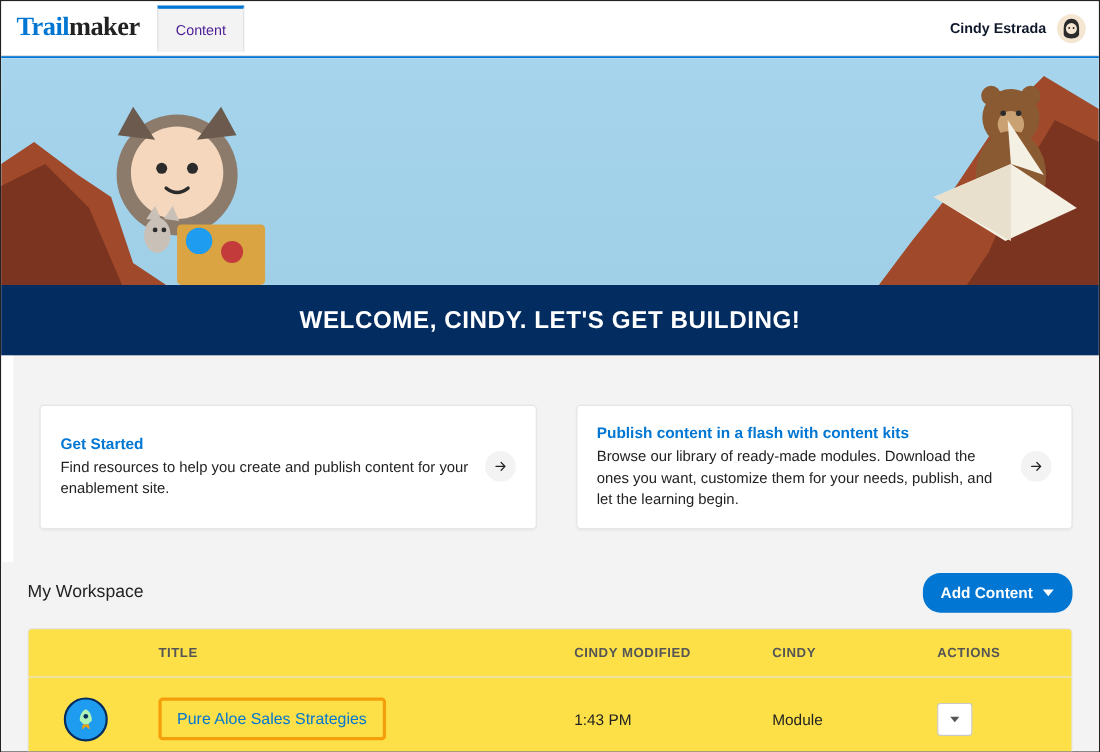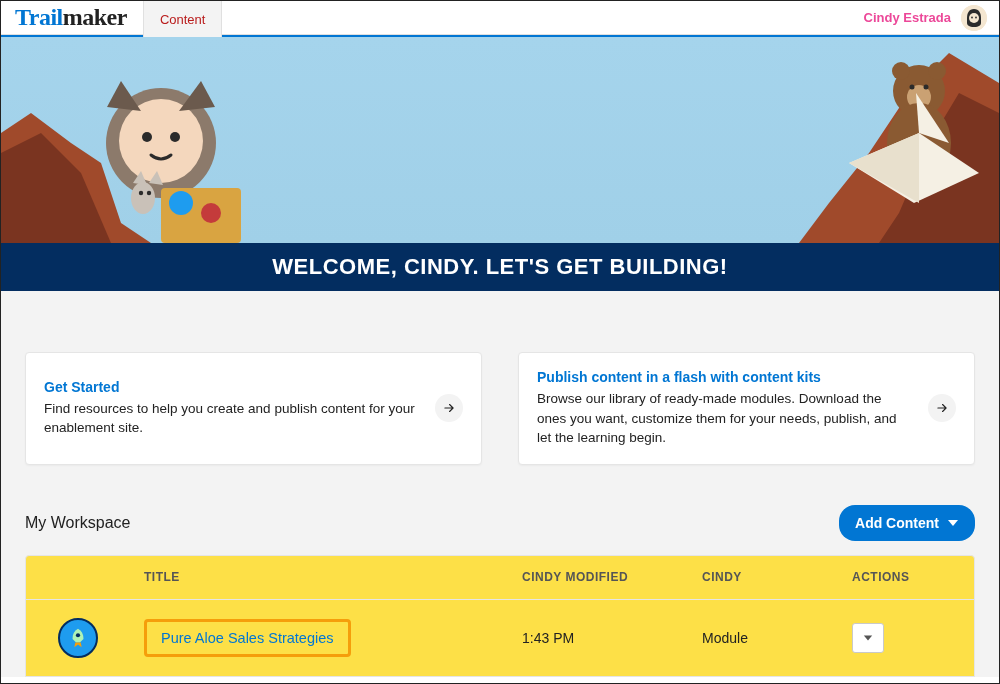--- a/index.html
+++ b/index.html
@@ -1,40 +1,40 @@
 <!DOCTYPE html>
 <html><head>
 <meta charset="utf-8">
 <style>
   * { box-sizing: border-box; margin: 0; padding: 0; }
   body { font-family: -apple-system, BlinkMacSystemFont, "Segoe UI", Helvetica, Arial, sans-serif; background: #fff; color: #111; width: 1000px; height: 684px; overflow: hidden; border: 1px solid #222; }
   
   
-  .topnav { height: 34px; display: flex; align-items: center; border-bottom: 1px solid #e0e0e0; padding: 0 12px 0 14px; position: relative; }
+  .topnav { height: 50px; display: flex; align-items: center; border-bottom: 1px solid #e0e0e0; padding: 0 12px 0 14px; position: relative; }
   .logo { font-family: "Brush Script MT", "Comic Sans MS", cursive; font-size: 24px; font-weight: 700; color: #0176d3; letter-spacing: -0.5px; }
   .logo .dark { color: #222; }
-  .tab { margin-left: 16px; height: 42px; display: flex; align-items: center; padding: 0 16px; font-size: 13px; color: #b91c1c; border-top: 3px solid #0176d3; background: #f3f3f3; border-left:1px solid #e0e0e0; border-right:1px solid #e0e0e0; border-bottom:1px solid #f3f3f3; margin-bottom:-1px; cursor:pointer;}
+  .tab { margin-left: 16px; height: 42px; display: flex; align-items: center; padding: 0 16px; font-size: 13px; color: #4c1d95; border-top: 3px solid #0176d3; background: #f3f3f3; border-left:1px solid #e0e0e0; border-right:1px solid #e0e0e0; border-bottom:1px solid #f3f3f3; margin-bottom:-1px; cursor:pointer;}
   .nav-spacer { flex: 1; }
-  .username { font-size: 13px; font-weight: 600; color: #ec4899; margin-right: 10px; }
+  .username { font-size: 13px; font-weight: 600; color: #0f172a; margin-right: 10px; }
   .avatar { width: 26px; height: 26px; border-radius: 50%; background: #f4e6d0; display: flex; align-items: center; justify-content: center; position: relative; overflow: hidden; }
   .avatar svg { width: 26px; height: 26px; }
   .blue-line { height: 2px; background: #0176d3; width: 100%; }
   
   
   .hero-wrap { position: relative; height: 255px; background: #f3f3f3; }
   .hero-sky { height: 206px; background: linear-gradient(#a5d4ec, #a0d0e8); position: relative; overflow: hidden; }
-  .hero-banner { height: 48px; background: #032d60; color: #fff; display: flex; align-items: center; justify-content: center; font-weight: 900; font-size: 22px; letter-spacing: 0.5px; }
+  .hero-banner { height: 64px; background: #032d60; color: #fff; display: flex; align-items: center; justify-content: center; font-weight: 900; font-size: 22px; letter-spacing: 0.5px; }
   
   
   .rock-left { position:absolute; left:0; bottom:0; width:150px; height:140px; }
   .rock-right { position:absolute; right:0; bottom:0; width:230px; height:200px; }
   .char-left { position:absolute; left:70px; bottom:-10px; width:220px; height:190px; }
   
   
-  .cards { display: flex; gap: 36px; padding: 60px 24px 30px 24px; background:#f3f3f3;  }
+  .cards { display: flex; gap: 36px; padding: 60px 24px 30px 24px; background:#f3f3f3;margin-left:11px;  }
   .card { flex: 1; background: #fff; border: 1px solid #e5e5e5; border-radius: 4px; padding: 16px 18px; display: flex; align-items: center; box-shadow: 0 1px 2px rgba(0,0,0,.04);}
   .card-body { flex: 1; }
   .card-title { color: #0176d3; font-weight: 700; font-size: 14px; margin-bottom: 4px; }
   .card-text { font-size: 13.5px; color: #222; line-height: 1.45; }
   .card-arrow { width: 28px; height: 28px; border-radius: 50%; background: #f3f3f3; display:flex; align-items:center; justify-content:center; margin-left: 14px; cursor:pointer; }
   .card-arrow svg { width: 14px; height: 14px; }
   
   
   .workspace-wrap { padding: 10px 24px 0 24px; background:#f3f3f3; }
   .workspace-head { display: flex; align-items: center; padding: 0 0 14px 0; }

